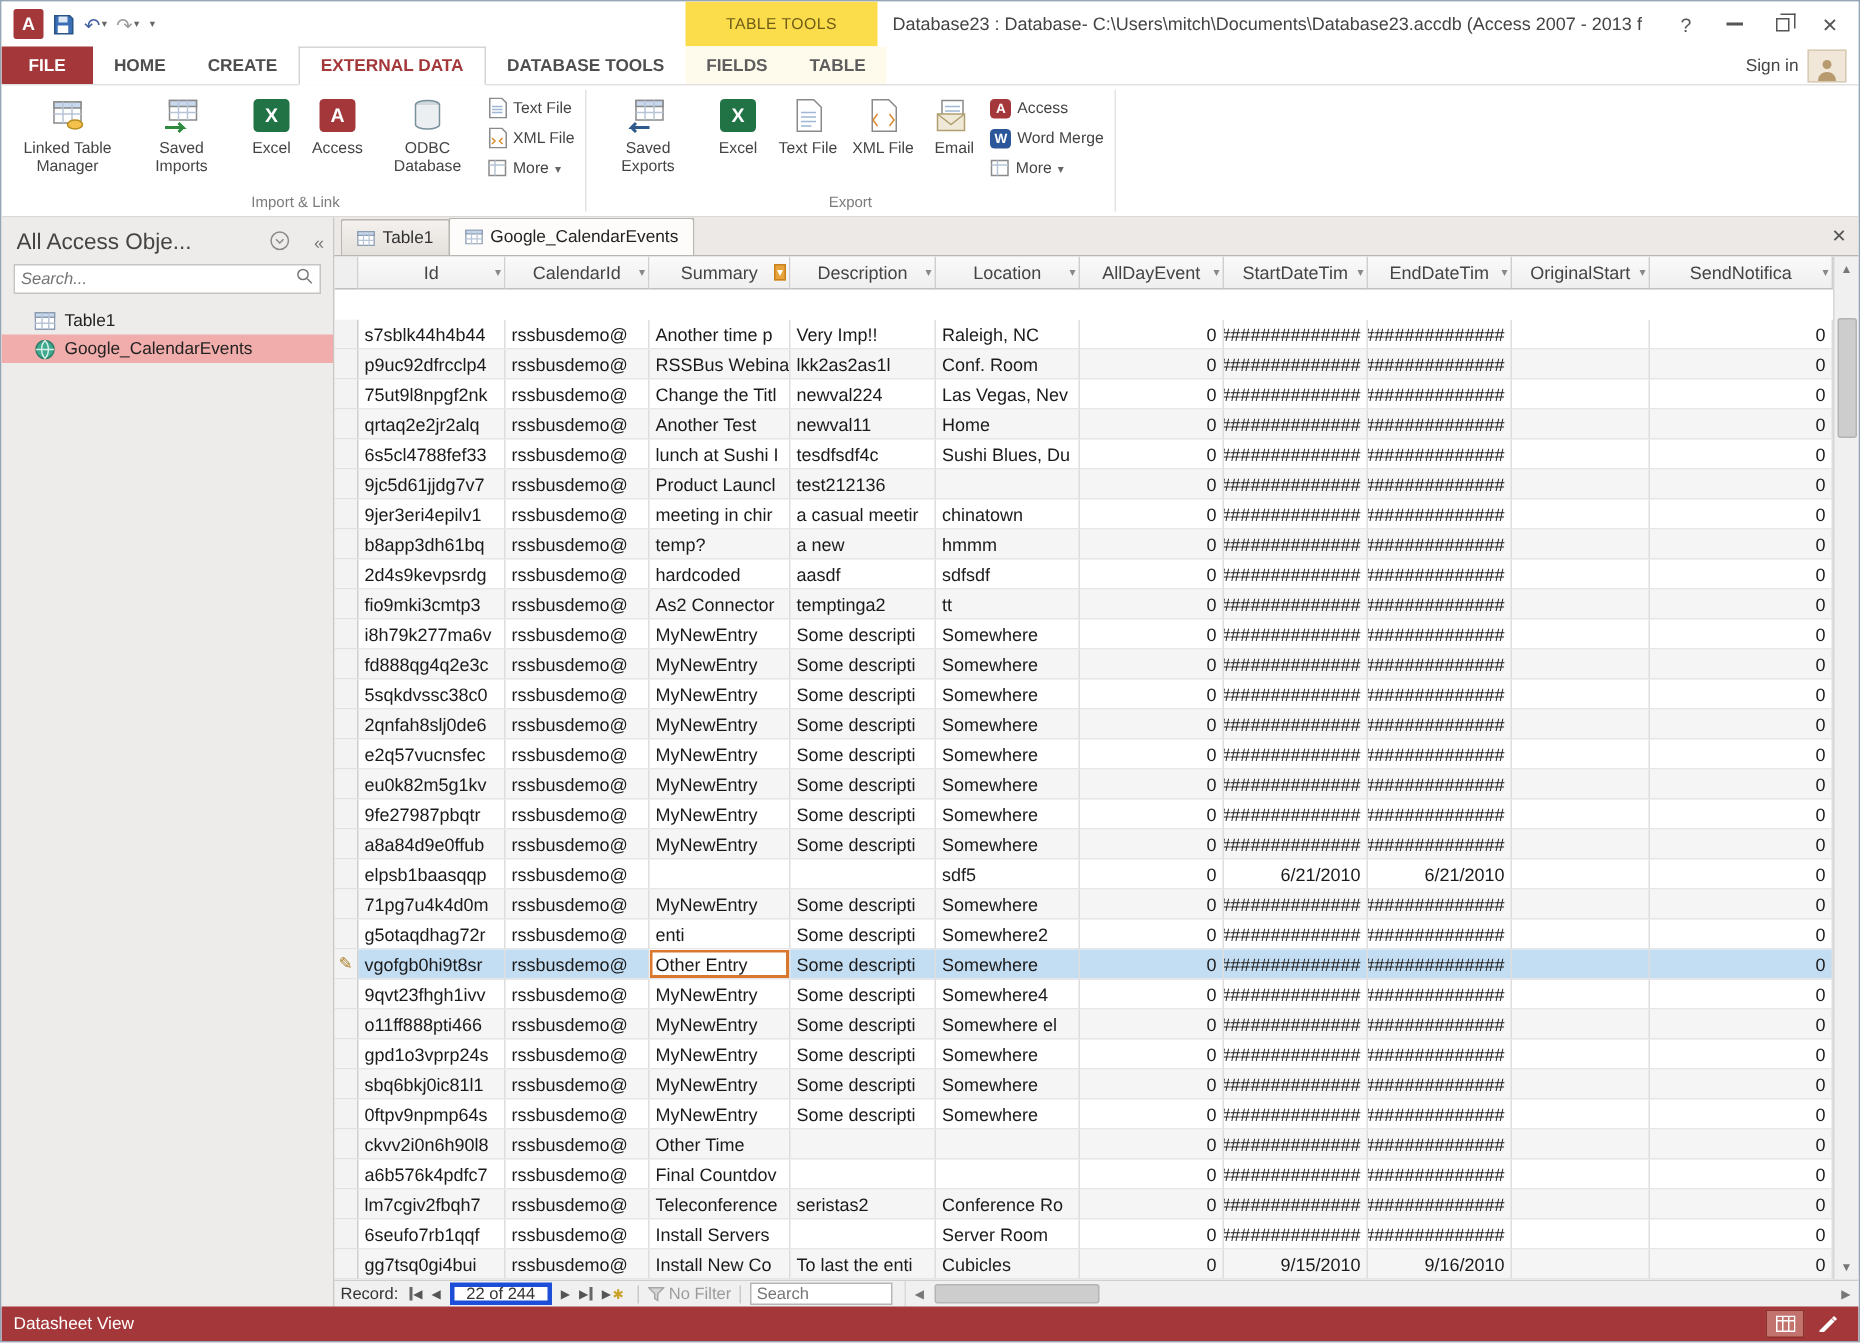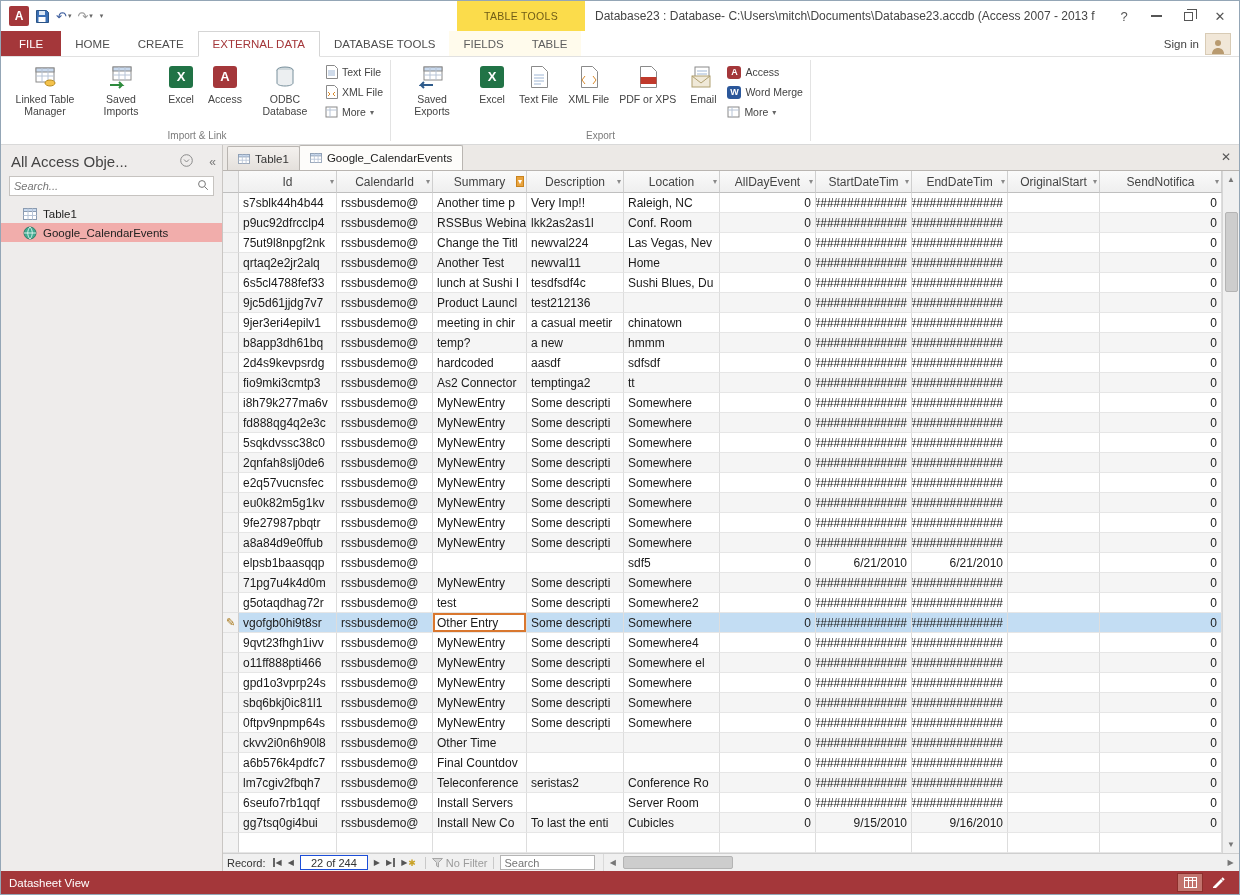--- a/index.html
+++ b/index.html
@@ -17,21 +17,21 @@
   .ctx-block { position:absolute; left:456px; top:0; width:128px; height:30px; background:#FBDC4B; display:flex; align-items:center; justify-content:center; font-size:10.5px; color:#6f5c17; letter-spacing:.3px; }
   .title-text { position:absolute; left:594px; top:0; height:30px; display:flex; align-items:center; font-size:12px; color:#444; white-space:nowrap; overflow:hidden; max-width:500px; }
   .win-controls { position:absolute; right:4px; top:0; height:30px; display:flex; align-items:center; gap:2px; }
   .win-btn { width:30px; height:24px; display:flex; align-items:center; justify-content:center; font-size:13px; color:#555; }
   .dash-shape { width:11px; border-top:2px solid #555; display:inline-block; }
   .restore-shape { width:9px; height:9px; border:1px solid #555; position:relative; background:#fff; }
   .restore-shape::before { content:""; position:absolute; top:-4px; left:2px; width:9px; height:9px; border:1px solid #555; border-bottom:none; border-left:none; }
 
   
   .ribbon-tabs { height:26px; display:flex; align-items:stretch; background:#fff; border-bottom:1px solid #e1e1e1; position:relative; flex:0 0 auto; }
-  .rtab { padding:0 14px; display:flex; align-items:center; font-size:11.5px; color:#4e4e4e; cursor:default; }
+  .rtab { padding:0 14px; display:flex; align-items:center; font-size:11.5px; color:#4e4e4e; cursor:default;font-weight:bold; }
   .rtab.file { background:#A4373A; color:#fff; padding:0 18px; }
   .rtab.active { background:#fff; color:#A4373A; border:1px solid #d5d5d5; border-bottom:1px solid #fff; margin-bottom:-1px; }
   .rtab.ctx { background:#fffbec; color:#5d5d5d; }
   .signin { position:absolute; right:8px; top:0; height:26px; display:flex; align-items:center; gap:6px; font-size:11.5px; color:#444; }
   .avatar-box { width:26px; height:22px; background:#f1e7d8; border:1px solid #d8cbb5; display:flex; align-items:flex-end; justify-content:center; overflow:hidden; }
 
   
   .ribbon { height:88px; background:#fff; border-bottom:1px solid #d9d9d9; display:flex; padding-left:4px; flex:0 0 auto; }
   .rgroup { display:flex; flex-direction:column; height:100%; }
   .rgroup-body { flex:1; display:flex; align-items:stretch; padding:2px 2px 0 2px; }
@@ -69,21 +69,21 @@
   .doc-close { position:absolute; right:8px; top:5px; font-size:12px; color:#555; }
 
   
   .datasheet { flex:1; position:relative; background:#e6e3df; overflow:hidden; display:flex; flex-direction:column; }
   .ds-inner { position:absolute; left:0; top:0; right:17px; bottom:0; display:flex; flex-direction:column; overflow:hidden; background:#fff; }
   .ds-header { display:flex; height:22px; flex:0 0 auto; }
   .h { background:linear-gradient(#fafafa,#efefef); border-right:1px solid #cfcfcf; border-bottom:1px solid #bfbfbf; display:flex; align-items:center; justify-content:center; gap:3px; font-size:12px; color:#444; position:relative; overflow:hidden; white-space:nowrap; }
   .h .dd { position:absolute; right:2px; font-size:8px; color:#888; }
   .h.hl .dd { color:#fff; background:#e9a33d; border:1px solid #c9831d; padding:0 1px; }
   .corner { width:16px; flex:0 0 auto; background:#efefef; border-right:1px solid #cfcfcf; border-bottom:1px solid #bfbfbf; }
-  .ds-body { flex:1; overflow:hidden; }
+  .ds-body { flex:1; overflow:hidden;margin-top:20px; }
   .ds-row { display:flex; height:20px; background:#fff; }
   .ds-row.alt { background:#f5f5f5; }
   .ds-row.sel .cell { background:#c3ddf3; }
   .rs { width:16px; flex:0 0 auto; background:#f3f3f3; border-right:1px solid #cfcfcf; border-bottom:1px solid #e2e2e2; font-size:11px; color:#a8791c; display:flex; align-items:center; justify-content:center; }
   .cell { border-right:1px solid #dddddd; border-bottom:1px solid #e6e6e6; font-size:12px; color:#1a1a1a; padding:0 4px; display:flex; align-items:center; overflow:hidden; white-space:nowrap; }
   .cell.num { justify-content:flex-end; }
   .cell.hash { justify-content:flex-end; letter-spacing:0; }
   .cell.edit { background:#fff !important; box-shadow:inset 0 0 0 2px #d9772f; }
   .c-id{width:98px;flex:0 0 auto}.c-cal{width:96px;flex:0 0 auto}.c-sum{width:94px;flex:0 0 auto}
   .c-desc{width:97px;flex:0 0 auto}.c-loc{width:96px;flex:0 0 auto}.c-all{width:96px;flex:0 0 auto}
@@ -95,21 +95,21 @@
   .v-arrow { height:17px; width:100%; display:flex; align-items:center; justify-content:center; font-size:8px; color:#777; }
   .v-thumb { width:13px; height:80px; background:#cdcdcd; border:1px solid #b4b4b4; border-radius:2px; margin-top:24px; }
   .v-fill { flex:1; }
 
   
   .recordbar { height:18px; background:#f0f0f0; border-top:1px solid #cfcfcf; display:flex; align-items:center; font-size:11px; color:#333; padding-left:4px; flex:0 0 auto; }
   .rec-label { margin-right:4px; }
   .rec-btn { font-size:8px; color:#555; padding:0 3px; display:flex; align-items:center; }
   .bar-l { border-left:2px solid #666; padding-left:1px; }
   .bar-r { border-right:2px solid #666; padding-right:1px; }
-  .rec-count { background:#fff; border:1px solid #1d4ed8; height:15px; min-width:68px; display:flex; align-items:center; justify-content:center; font-size:11px; margin:0 3px; }
+  .rec-count { background:#fff; border:3px solid #1d4ed8; height:15px; min-width:68px; display:flex; align-items:center; justify-content:center; font-size:11px; margin:0 3px; }
   .new-star { color:#c9a227; font-size:9px; margin-left:1px; }
   .rec-sep { width:1px; height:12px; background:#c9c9c9; margin:0 6px; }
   .nofilter { display:flex; align-items:center; gap:3px; color:#9b9b9b; }
   .rec-search { background:#fff; border:1px solid #b5b5b5; height:15px; width:95px; font-size:11px; padding:0 3px; font-family:"Liberation Sans", sans-serif; outline:none; }
   .hscroll { flex:1; height:17px; margin-left:8px; background:#f0f0f0; border-left:1px solid #d9d9d9; display:flex; align-items:center; }
   .h-arrow { width:17px; height:100%; display:flex; align-items:center; justify-content:center; font-size:8px; color:#777; }
   .h-thumb { width:110px; height:13px; background:#cdcdcd; border:1px solid #b4b4b4; border-radius:2px; margin-left:2px; }
   .h-fill { flex:1; }
 
   
@@ -283,29 +283,20 @@
           <span>Text File</span>
         </div>
         <div class="big-btn">
           <span class="ic">
               <svg width="20" height="24" viewBox="0 0 20 24">
                 <path d="M2.5 1.5h11l5 5v16h-16z" fill="#fff" stroke="#8a8a8a"></path>
                 <path d="M6 11l-3 4 3 4M14 11l3 4-3 4" stroke="#d98a2b" fill="none"></path>
               </svg>
             </span>
           <span>XML File</span>
-        </div>
-        <div class="big-btn">
-          <span class="ic">
-              <svg width="20" height="24" viewBox="0 0 20 24">
-                <path d="M2.5 1.5h11l5 5v16h-16z" fill="#fff" stroke="#8a8a8a"></path>
-                <rect x="2.5" y="12" width="16" height="7" fill="#c0392b"></rect>
-              </svg>
-            </span>
-          <span>PDF or XPS</span>
         </div>
         <div class="big-btn">
           <span class="ic">
               <svg width="24" height="22" viewBox="0 0 24 22">
                 <rect x="4" y="1" width="14" height="17" fill="#fff" stroke="#8a8a8a"></rect>
                 <path d="M6 5h10M6 8h10M6 11h6" stroke="#9fb6d4"></path>
                 <rect x="1" y="10" width="18" height="11" fill="#f0e9d8" stroke="#b0a070"></rect>
                 <path d="M1 10l9 7 9-7" fill="none" stroke="#b0a070"></path>
               </svg>
             </span>
@@ -698,21 +689,21 @@
                 <div class="cell c-all num">0</div>
                 <div class="cell c-start hash">##############</div>
                 <div class="cell c-end hash">##############</div>
                 <div class="cell c-orig"></div>
                 <div class="cell c-send num">0</div>
               </div>
               <div class="ds-row">
                 <div class="rs"></div>
                 <div class="cell c-id">g5otaqdhag72r</div>
                 <div class="cell c-cal">rssbusdemo@</div>
-                <div class="cell c-sum">test</div>
+                <div class="cell c-sum">enti</div>
                 <div class="cell c-desc">Some descripti</div>
                 <div class="cell c-loc">Somewhere2</div>
                 <div class="cell c-all num">0</div>
                 <div class="cell c-start hash">##############</div>
                 <div class="cell c-end hash">##############</div>
                 <div class="cell c-orig"></div>
                 <div class="cell c-send num">0</div>
               </div>
               <div class="ds-row alt sel">
                 <div class="rs">✎</div>

